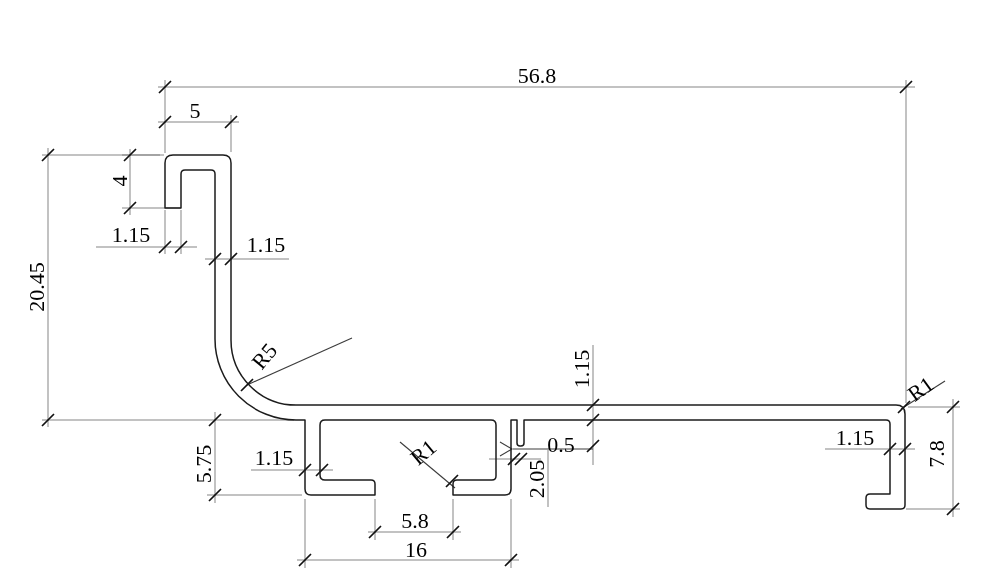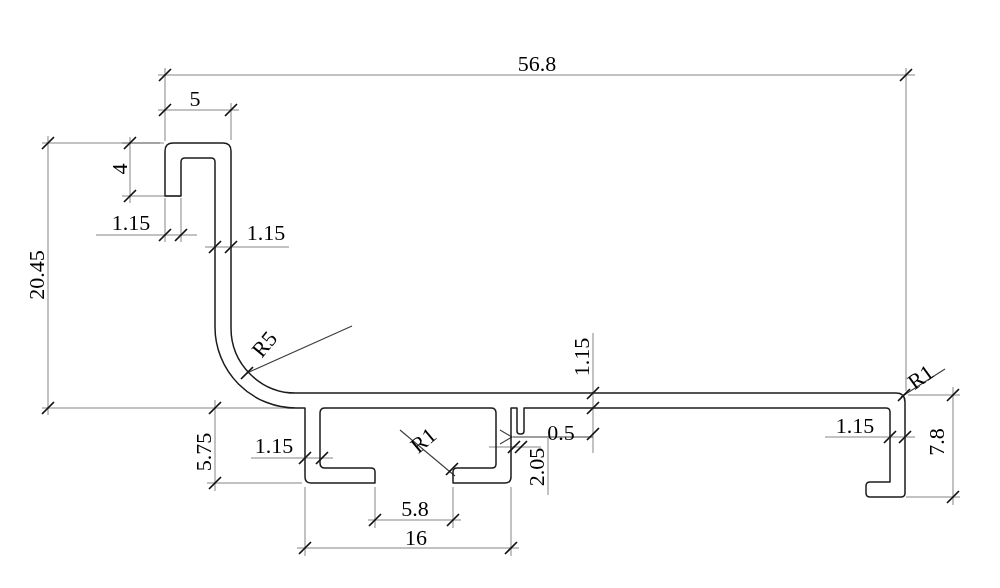--- a/index.html
+++ b/index.html
@@ -1,16 +1,16 @@
 <!DOCTYPE html>
 <html><head>
 <meta charset="utf-8">
 <style>
   html,body{margin:0;padding:0;background:#ffffff;width:1000px;height:588px;overflow:hidden;}
-  #stage{width:1000px;height:428px;background:#ffffff;position:relative;}
+  #stage{width:1000px;height:428px;background:#ffffff;position:relative;margin-top:12px;}
   .dim-text{font-family:"Liberation Serif", serif;font-size:22px;fill:#000000;}
   svg{display:block;}
 </style>
 </head>
 <body>
 
 <div id="stage">
 <svg width="1000" height="588" viewBox="0 0 1000 588" xmlns="http://www.w3.org/2000/svg">
 
   <rect x="0" y="0" width="1000" height="588" fill="#ffffff"></rect>

